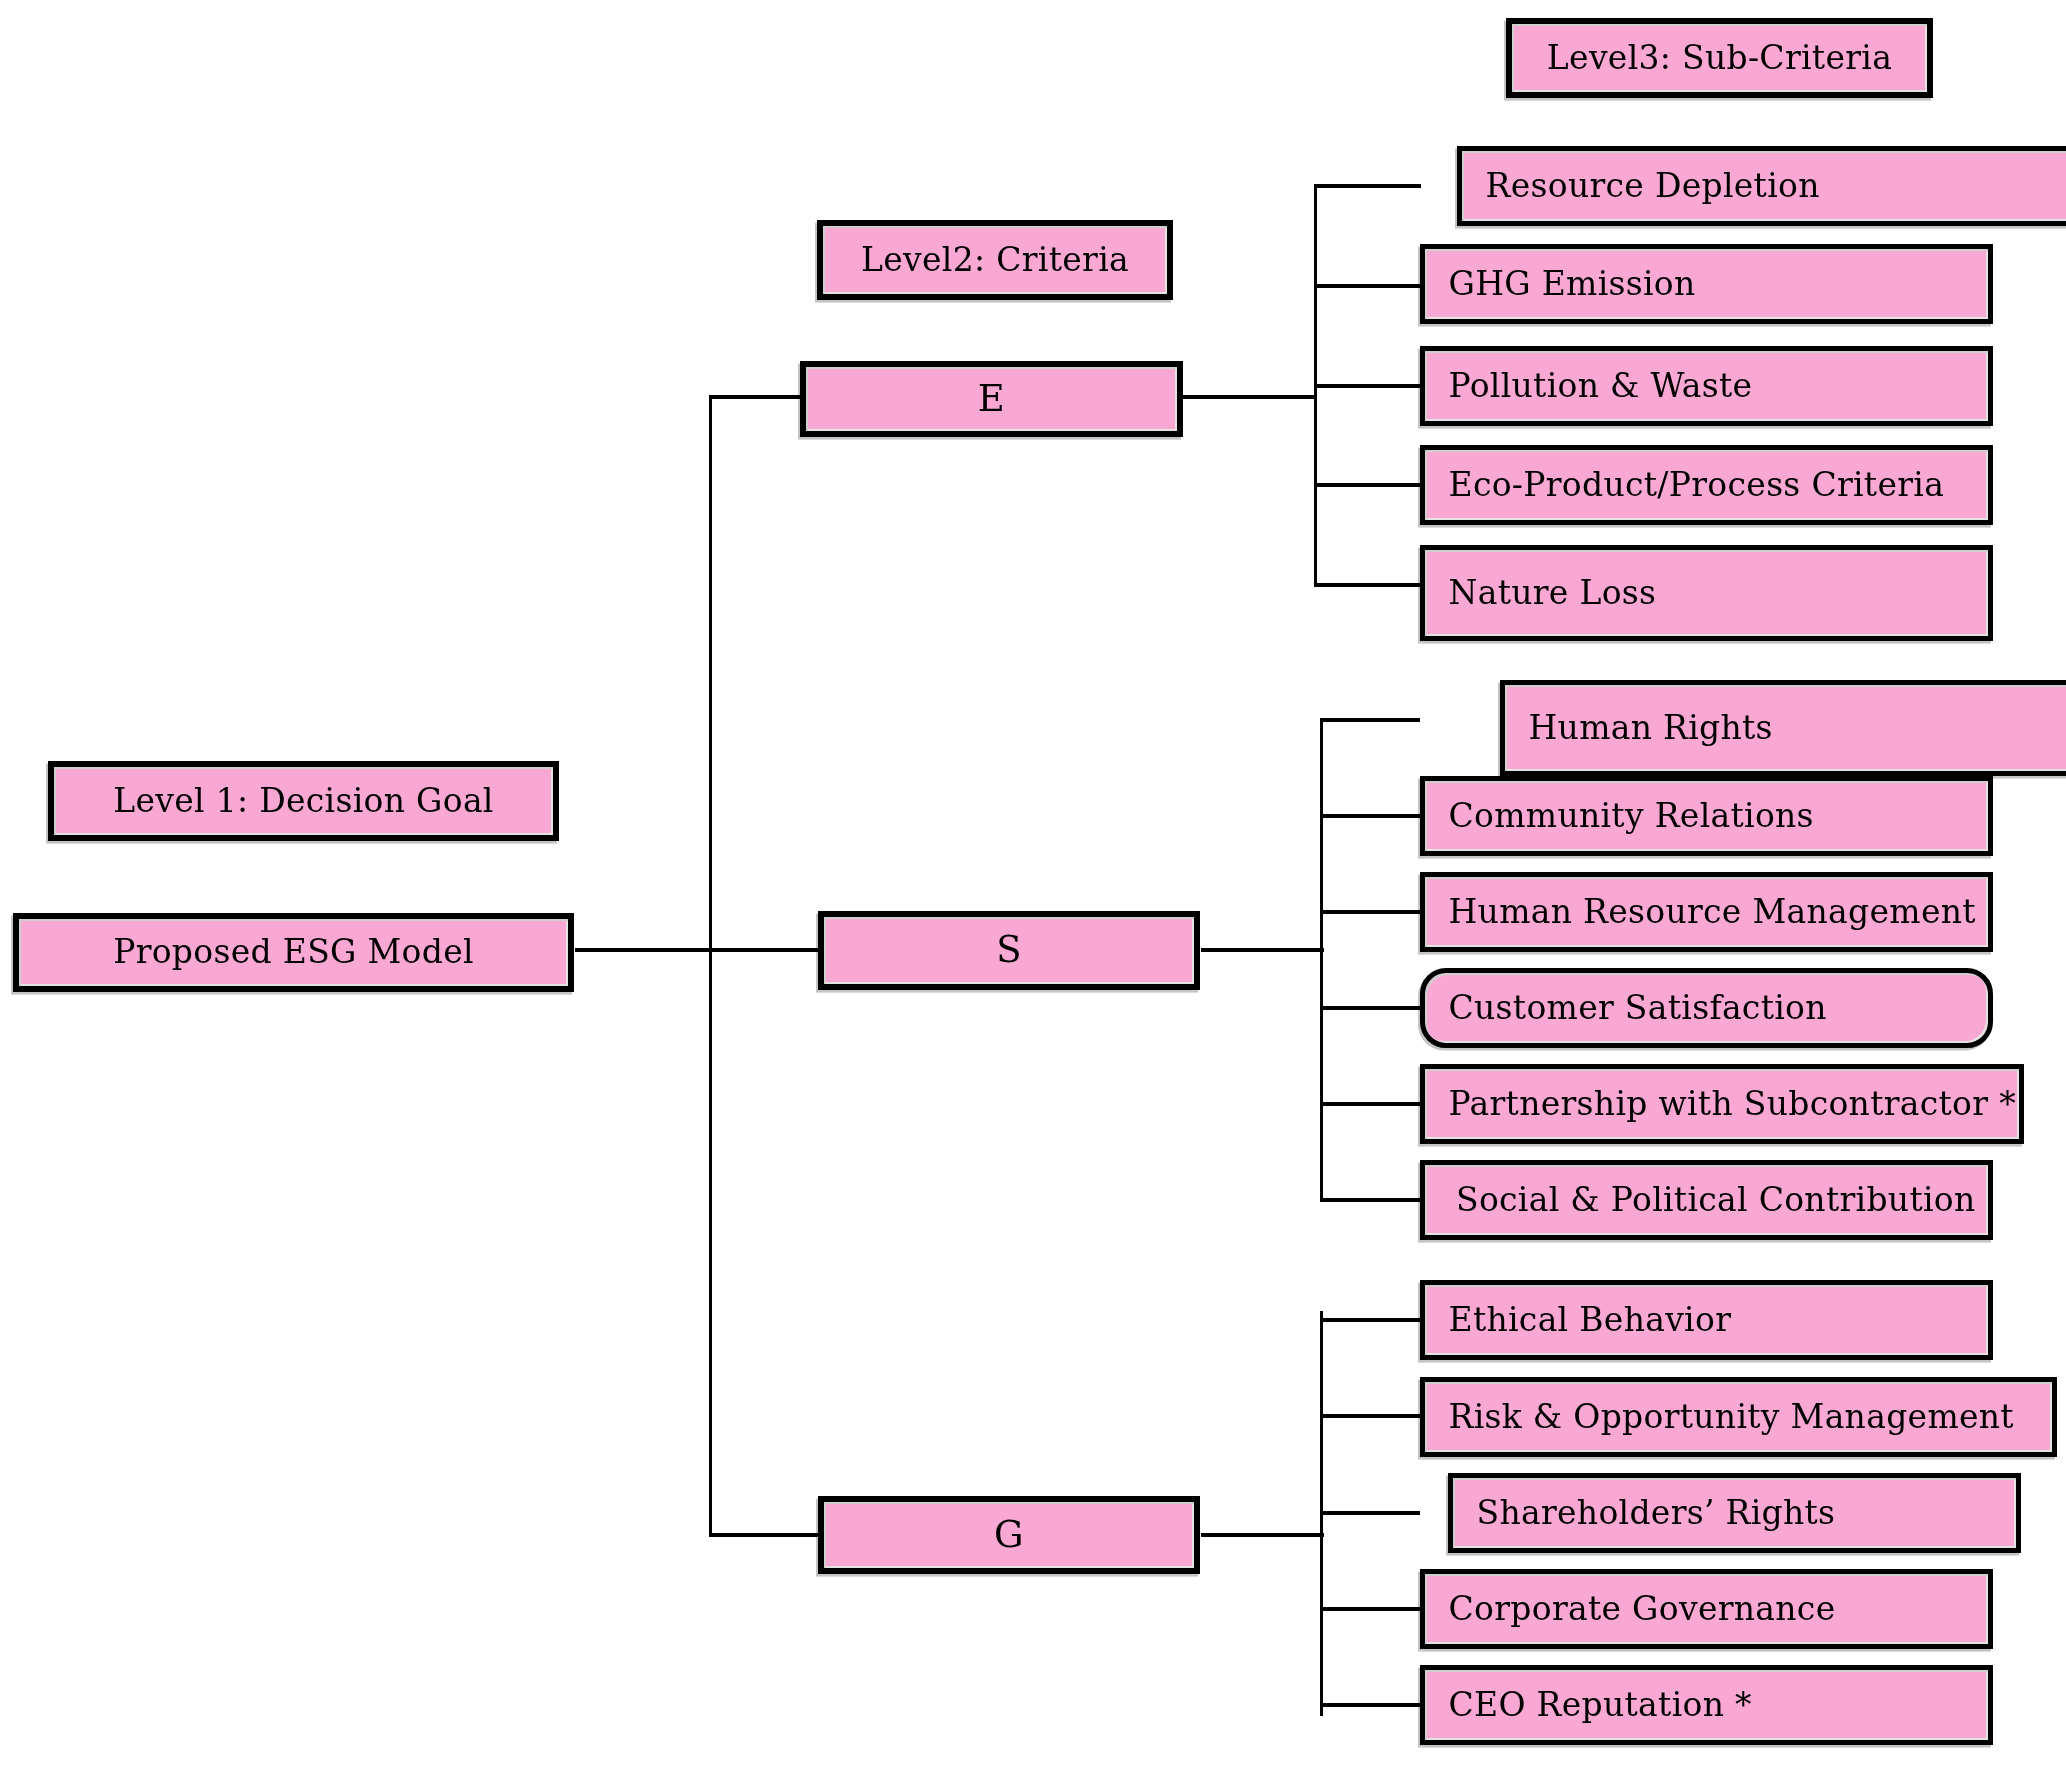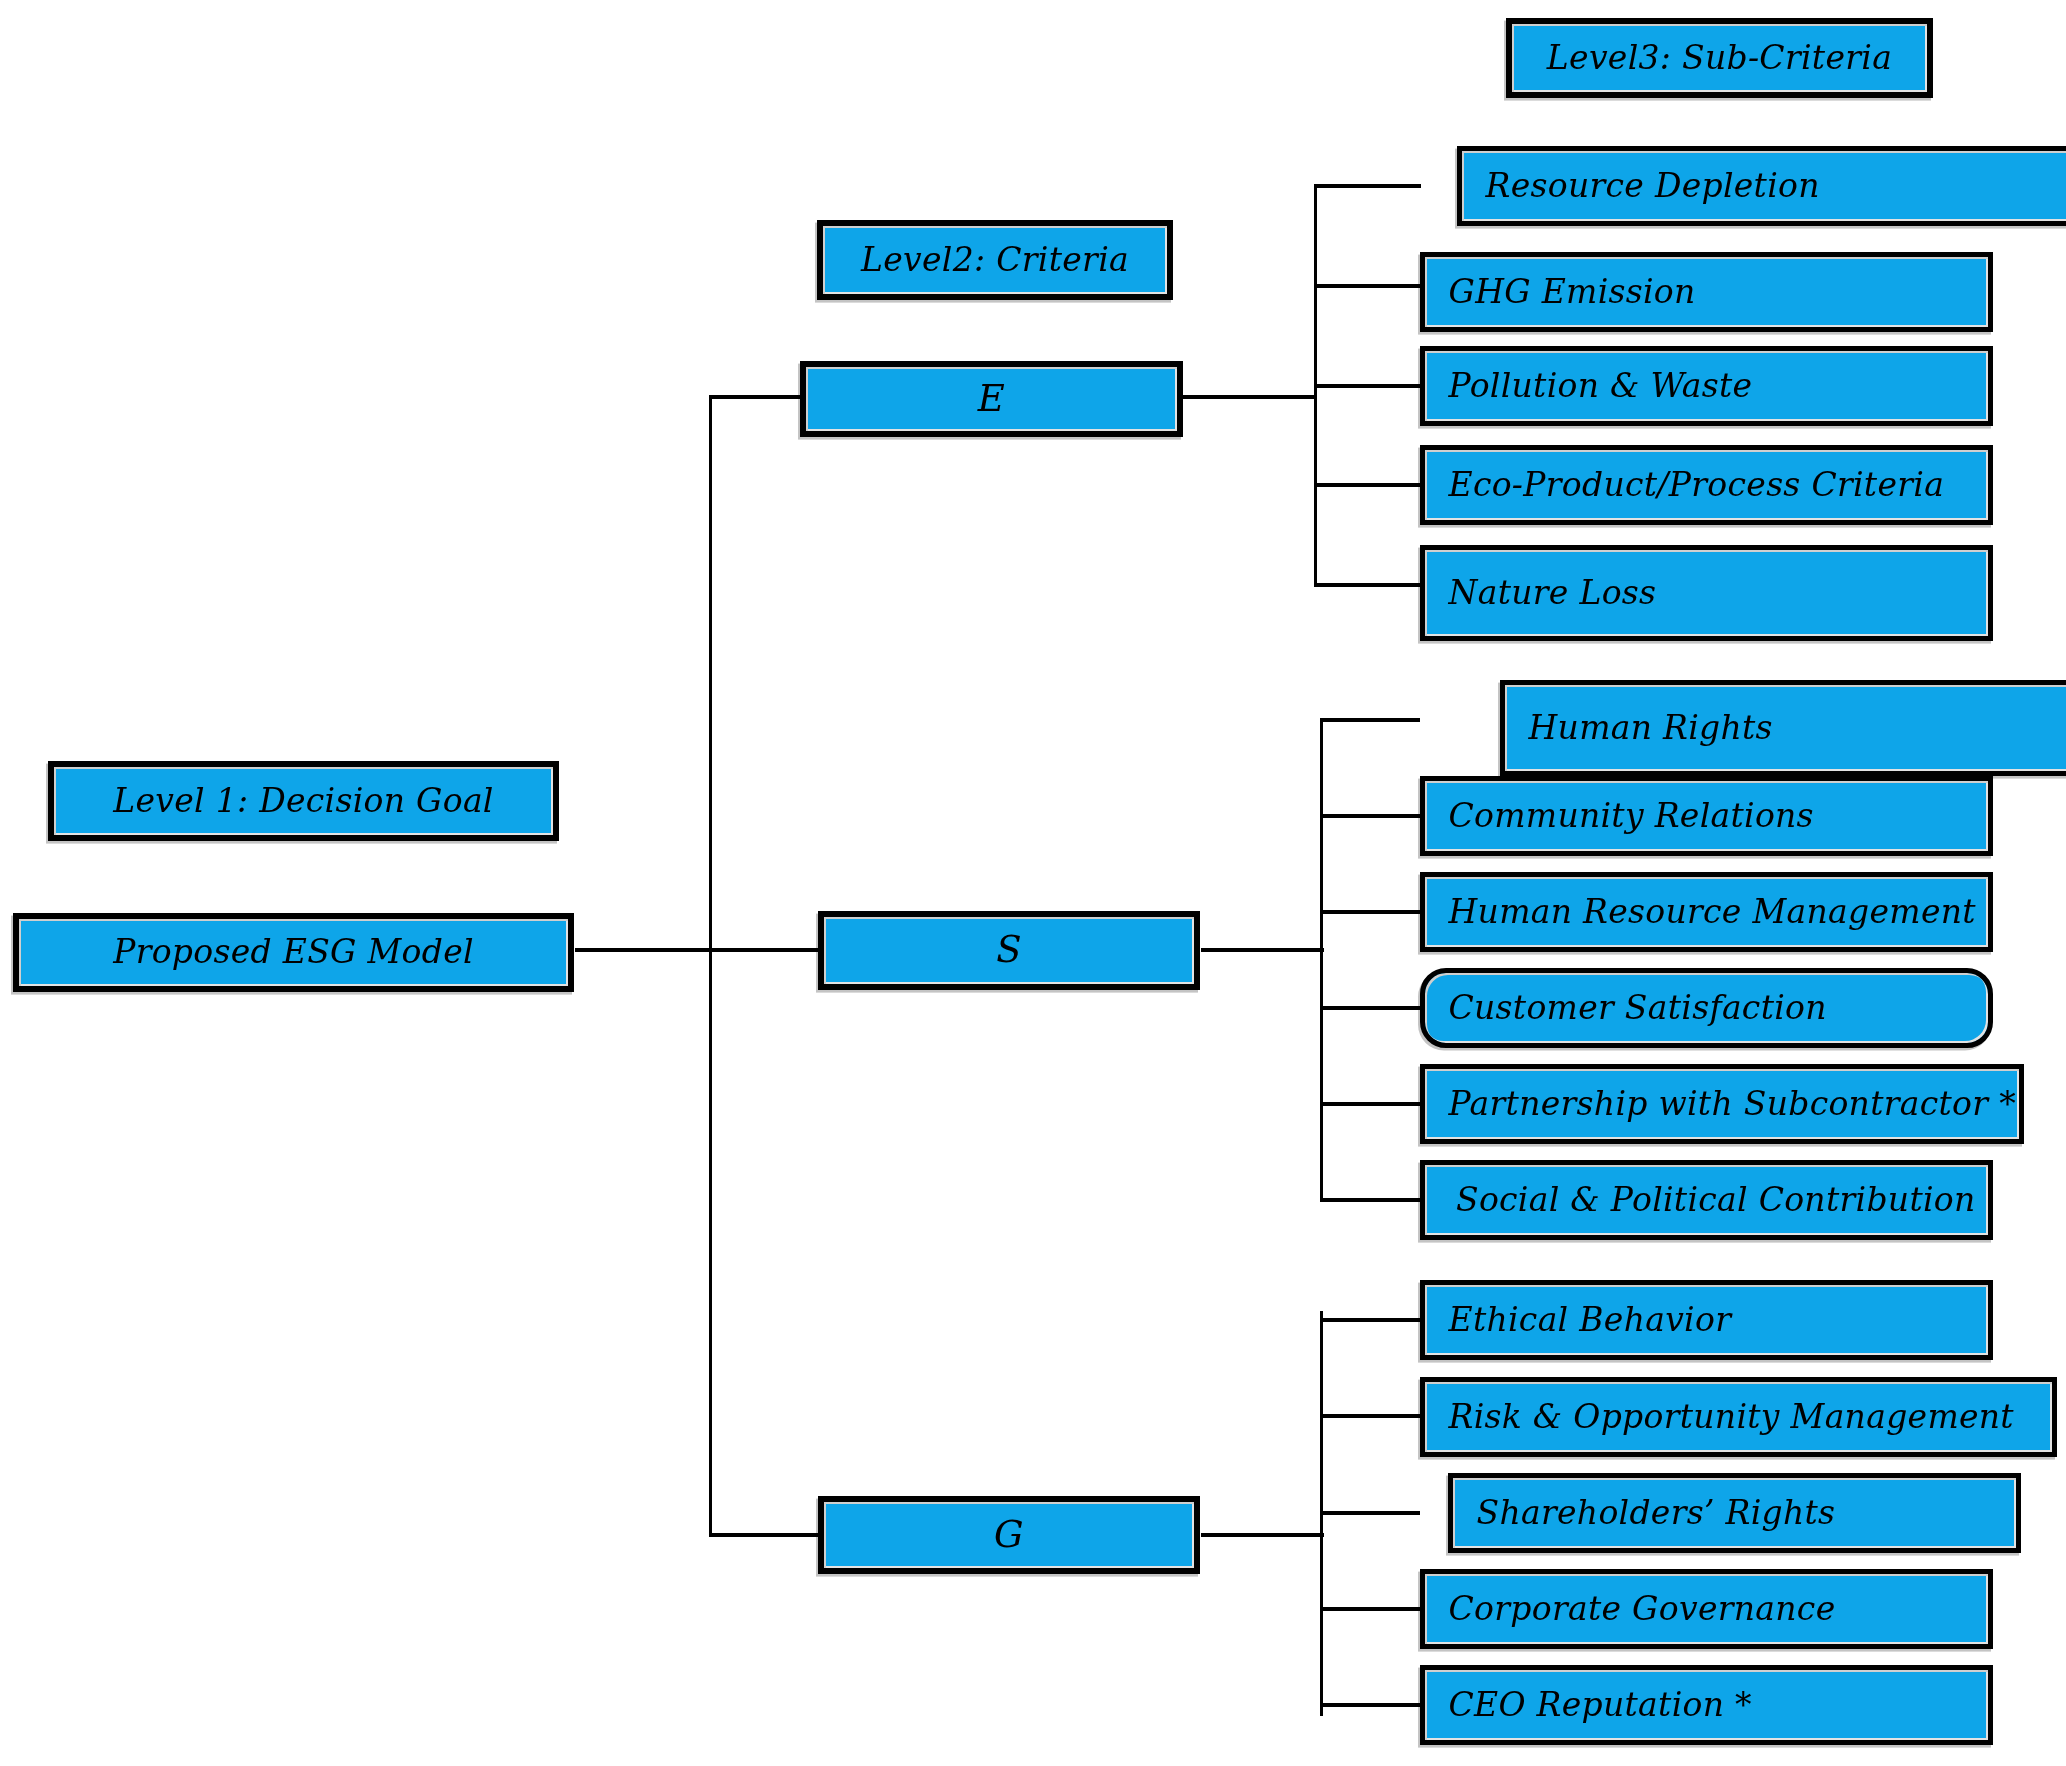--- a/index.html
+++ b/index.html
@@ -14,31 +14,30 @@
     position: relative;
     width: 2066px;
     height: 1766px;
     background: #ffffff;
     font-family: "DejaVu Serif", "Liberation Serif", serif;
     color: #000000;
   }
   .box {
     position: absolute;
     box-sizing: border-box;
-    background: #0ea5e9;
+    background: #f9a8d4;
     border: 6.5px solid #000000;
     box-shadow: inset 2px 2px 0 #cfcfcf, inset -2px -2px 0 #e3e3e3, -2px 2.6px 0 #c4c4c4;
     display: flex;
     align-items: center;
     justify-content: center;
     font-size: 33px;
     line-height: 1.1;
     white-space: nowrap;
     letter-spacing: 0.3px;
-    font-style: italic;
   }
   .box.sub {
     border-width: 5.2px;
     justify-content: flex-start;
     padding-left: 23.5px;
   }
   .box.crit {
     font-size: 37px;
   }
   .hline, .vline {
@@ -57,21 +56,21 @@
   <div class="box" style="left:817px; top:220px; width:356px; height:80px;">Level2: Criteria</div>
   <div class="box" style="left:1506px; top:18.3px; width:427px; height:80px;">Level3: Sub-Criteria</div>
 
   <div class="box" style="left:13px; top:913px; width:561px; height:79px;">Proposed ESG Model</div>
 
   <div class="box crit" style="left:800px; top:361px; width:383px; height:76px;">E</div>
   <div class="box crit" style="left:818px; top:911px; width:382px; height:79px;">S</div>
   <div class="box crit" style="left:818px; top:1496px; width:382px; height:78px;">G</div>
 
   <div class="box sub" style="left:1420px; top:146px; width:627px; height:80px;margin-left:37px;">Resource Depletion</div>
-  <div class="box sub" style="left:1420px; top:252px; width:573px; height:80px;">GHG Emission</div>
+  <div class="box sub" style="left:1420px; top:244px; width:573px; height:80px;">GHG Emission</div>
   <div class="box sub" style="left:1420px; top:346px; width:573px; height:80px;">Pollution &amp; Waste</div>
   <div class="box sub" style="left:1420px; top:445px; width:573px; height:80px;">Eco-Product/Process Criteria</div>
   <div class="box sub" style="left:1420px; top:545px; width:573px; height:96px;">Nature Loss</div>
 
   <div class="box sub" style="left:1500px; top:680px; width:573px; height:96px;">Human Rights</div>
   <div class="box sub" style="left:1420px; top:776px; width:573px; height:80px;">Community Relations</div>
   <div class="box sub" style="left:1420px; top:872px; width:573px; height:80px;">Human Resource Management</div>
   <div class="box sub" style="left:1420px; top:968px; width:573px; height:80px;border-radius:26px;">Customer Satisfaction</div>
   <div class="box sub" style="left:1420px; top:1064px; width:604px; height:80px;">Partnership with Subcontractor *</div>
   <div class="box sub" style="left:1420px; top:1160px; width:573px; height:80px;padding-left:31px;">Social &amp; Political Contribution</div>

